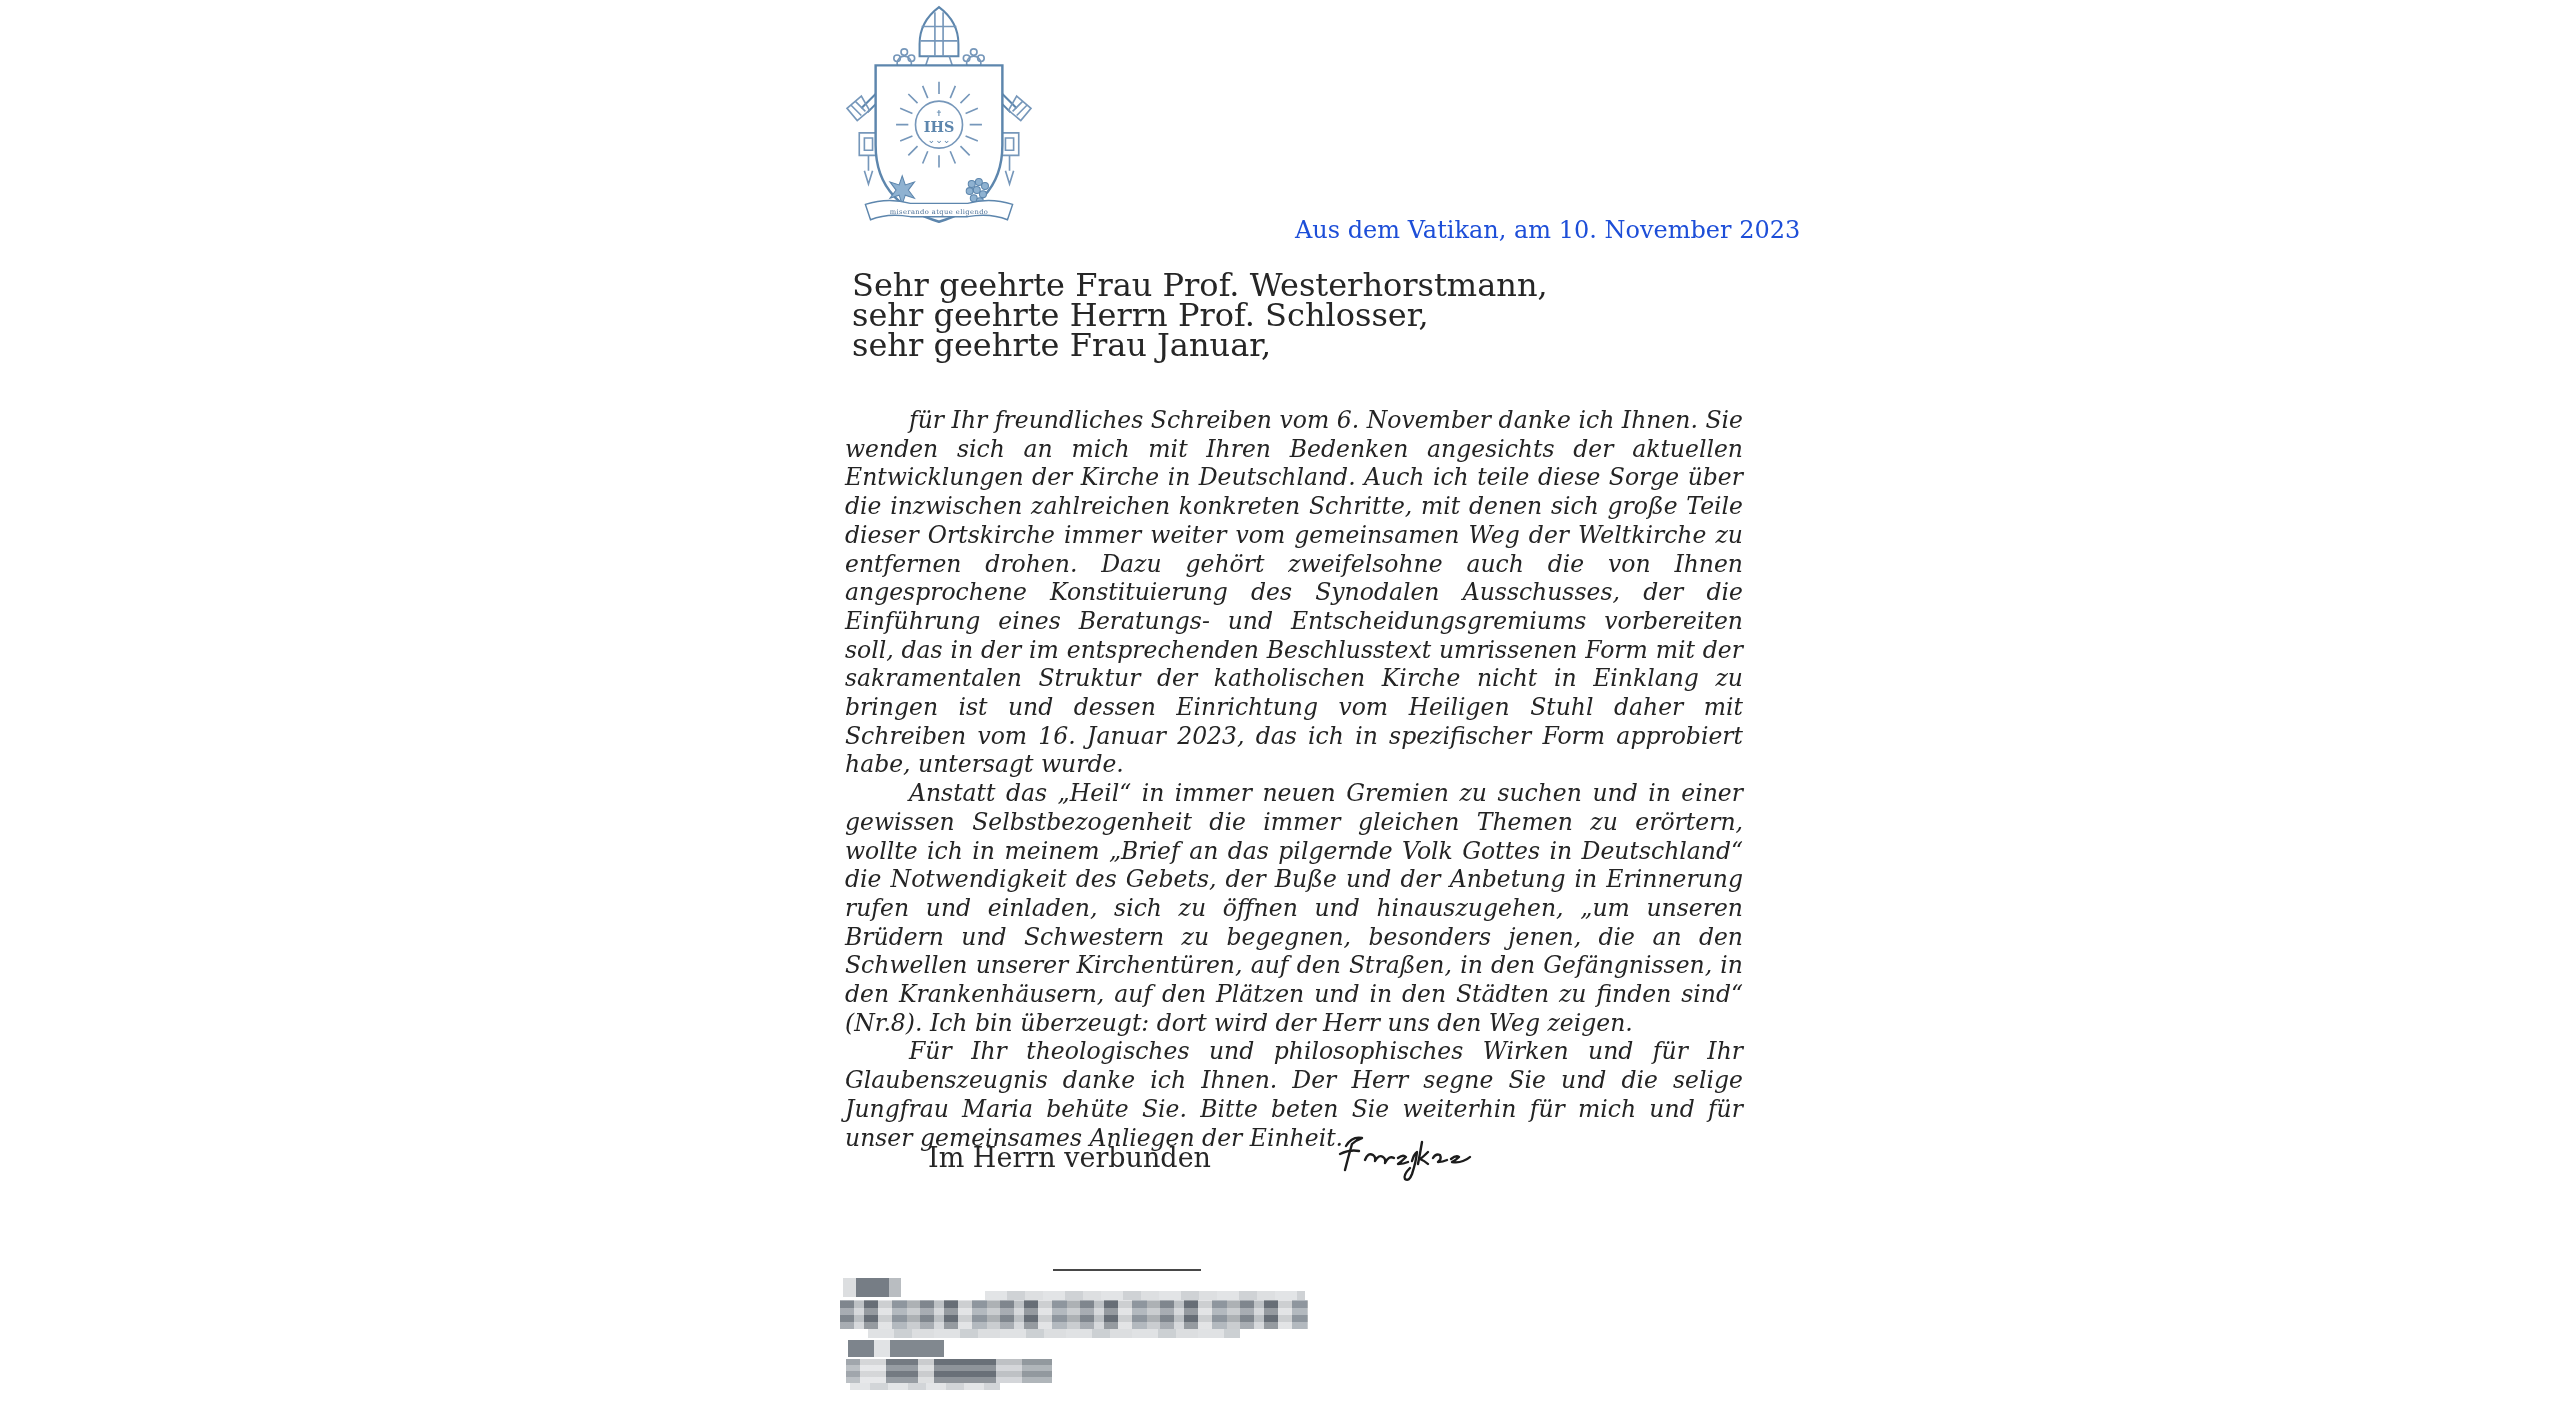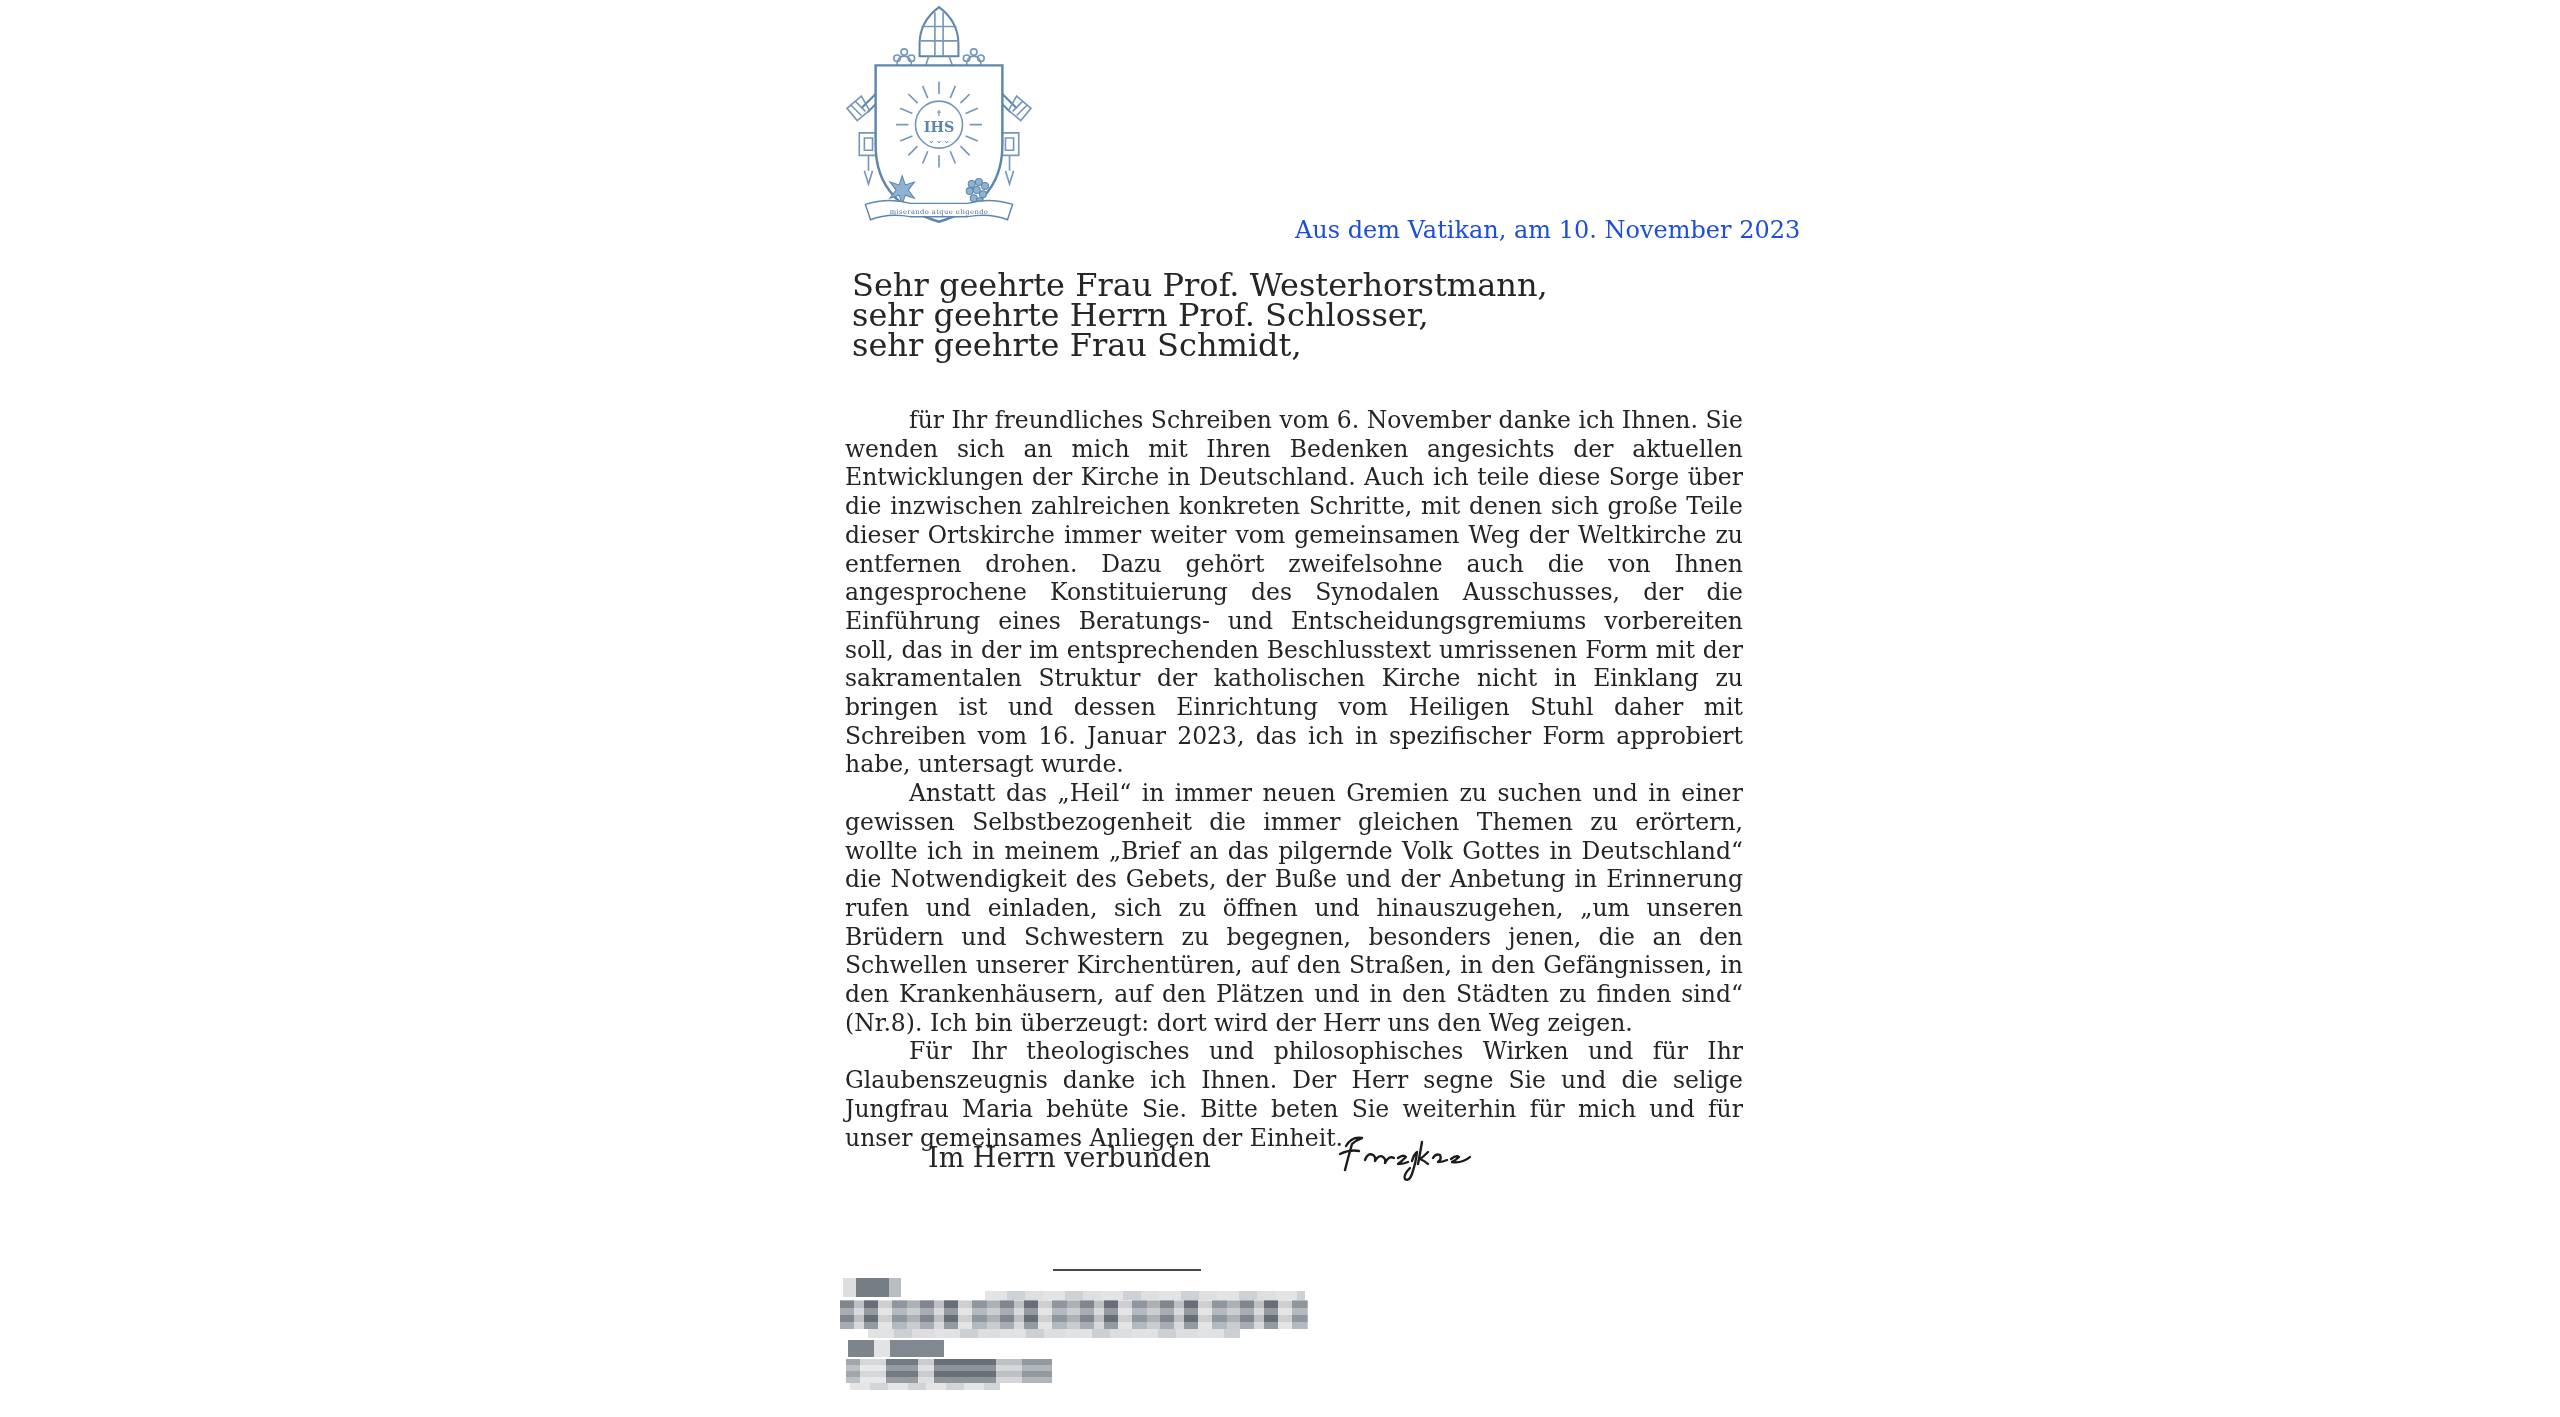--- a/index.html
+++ b/index.html
@@ -7,21 +7,21 @@
     position:relative;width:2560px;height:1417px;background:#ffffff;
     font-family:"DejaVu Serif","Liberation Serif",serif;color:#222;
     overflow:hidden;
   }
   
   .coa{position:absolute;left:836px;top:2px;width:206px;height:230px;}
   .dateline{position:absolute;left:1295px;top:190px;font-size:24px;white-space:nowrap;color:#1d4ed8;margin-top:26px;}
   
   .salutation{position:absolute;left:852px;top:270px;font-size:32px;line-height:30px;color:#262626;}
   
-  .body-text{position:absolute;left:845px;top:406px;width:898px;font-size:23.5px;line-height:28.7px;text-align:justify;color:#242424;}
+  .body-text{position:absolute;left:845px;top:406px;width:898px;font-size:23.5px;line-height:28.7px;text-align:justify;color:#242424;font-style:italic;}
   .body-text p{margin:0;text-indent:64px;}
   
   .valediction{position:absolute;left:928px;top:1142px;font-size:27px;color:#262626;text-align:right;}
   .signature{position:absolute;left:1332px;top:1128px;width:150px;height:70px;}
   
   .fold-line{position:absolute;left:1053px;top:1269px;width:148px;height:2px;background:#474747;}
   .redact{position:absolute;filter:blur(0.45px);}
   .rA{left:843px;top:1278px;width:58px;height:19px;
       background:linear-gradient(90deg,#dcdee0 0 13px,#767d85 13px 46px,#b9bdc1 46px 58px);}
   .rPre{left:985px;top:1291px;width:320px;height:9px;
@@ -116,21 +116,21 @@
 
     <path d="M28 198 Q50 191 72 197 L128 197 Q150 191 172 198 L167 213 Q150 206 128 210 L72 210 Q50 206 33 213 Z" fill="#ffffff" stroke="#5d86ad" stroke-width="1.4"></path>
     <text x="100" y="207" font-size="6.6" text-anchor="middle" fill="#4a6f96" font-family="DejaVu Serif, serif" letter-spacing="0.4">miserando atque eligendo</text>
   </svg>
 
   <div class="dateline">Aus dem Vatikan, am 10. November 2023</div>
 
   <div class="salutation">
     <div>Sehr geehrte Frau Prof. Westerhorstmann,</div>
     <div>sehr geehrte Herrn Prof. Schlosser,</div>
-    <div>sehr geehrte Frau Schmidt,</div>
+    <div>sehr geehrte Frau Januar,</div>
   </div>
 
   <div class="body-text">
     <p>für Ihr freundliches Schreiben vom 6. November danke ich Ihnen. Sie wenden sich an mich mit Ihren Bedenken angesichts der aktuellen Entwicklungen der Kirche in Deutschland. Auch ich teile diese Sorge über die inzwischen zahlreichen konkreten Schritte, mit denen sich große Teile dieser Ortskirche immer weiter vom gemeinsamen Weg der Weltkirche zu entfernen drohen. Dazu gehört zweifelsohne auch die von Ihnen angesprochene Konstituierung des Synodalen Ausschusses, der die Einführung eines Beratungs- und Entscheidungsgremiums vorbereiten soll, das in der im entsprechenden Beschlusstext umrissenen Form mit der sakramentalen Struktur der katholischen Kirche nicht in Einklang zu bringen ist und dessen Einrichtung vom Heiligen Stuhl daher mit Schreiben vom 16. Januar 2023, das ich in spezifischer Form approbiert habe, untersagt wurde.</p>
     <p>Anstatt das „Heil“ in immer neuen Gremien zu suchen und in einer gewissen Selbstbezogenheit die immer gleichen Themen zu erörtern, wollte ich in meinem „Brief an das pilgernde Volk Gottes in Deutschland“ die Notwendigkeit des Gebets, der Buße und der Anbetung in Erinnerung rufen und einladen, sich zu öffnen und hinauszugehen, „um unseren Brüdern und Schwestern zu begegnen, besonders jenen, die an den Schwellen unserer Kirchentüren, auf den Straßen, in den Gefängnissen, in den Krankenhäusern, auf den Plätzen und in den Städten zu finden sind“ (Nr.8). Ich bin überzeugt: dort wird der Herr uns den Weg zeigen.</p>
     <p>Für Ihr theologisches und philosophisches Wirken und für Ihr Glaubenszeugnis danke ich Ihnen. Der Herr segne Sie und die selige Jungfrau Maria behüte Sie. Bitte beten Sie weiterhin für mich und für unser gemeinsames Anliegen der Einheit.</p>
   </div>
 
   <div class="valediction">Im Herrn verbunden</div>
 

